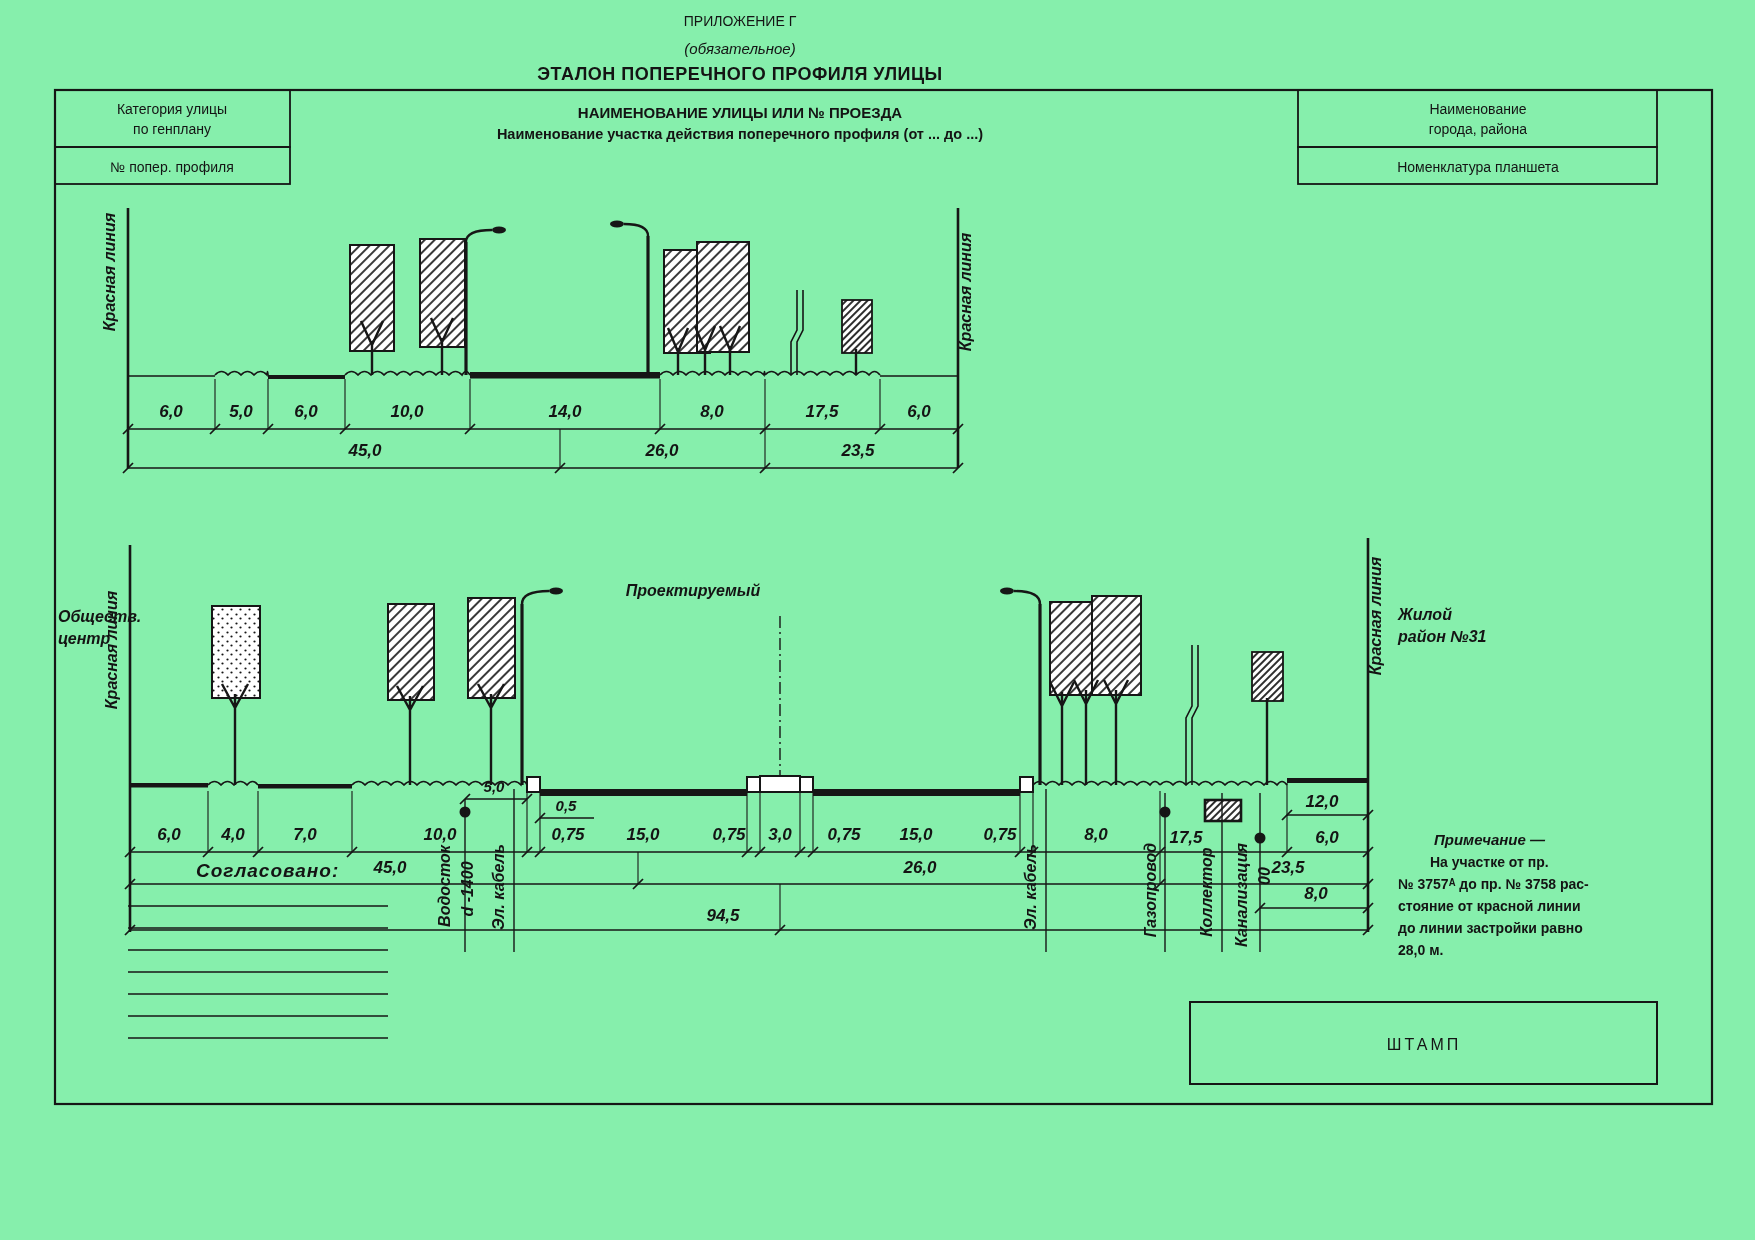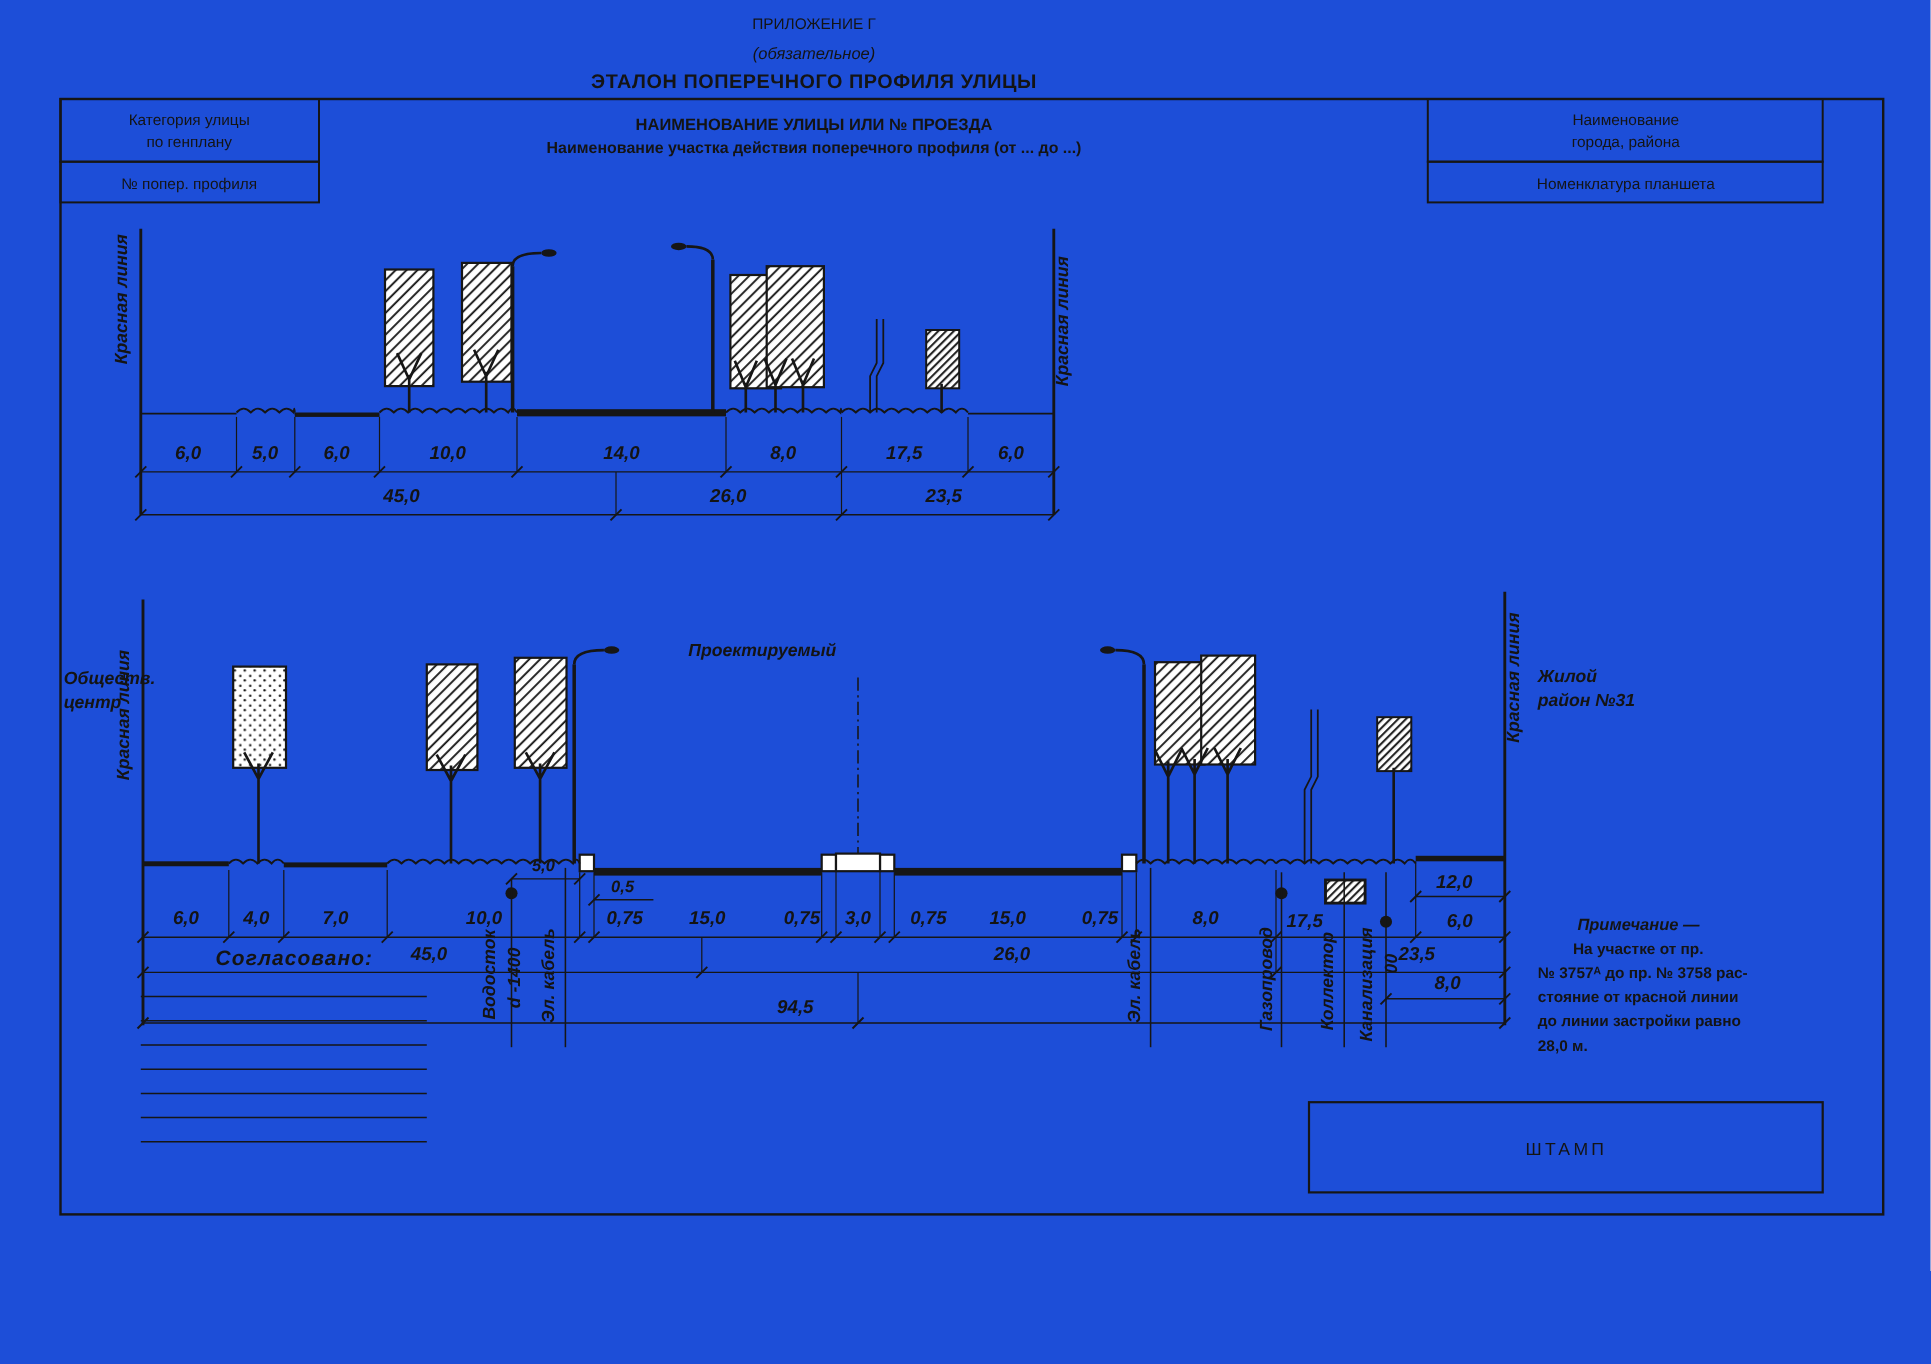--- a/index.html
+++ b/index.html
@@ -1,16 +1,16 @@
 <!DOCTYPE html>
 <html><head>
 <meta charset="utf-8">
 <style>
   html,body{margin:0;padding:0;background:#e9e9e6;}
-  .page{width:1755px;height:1240px;background:#1d4ed8;position:relative;overflow:hidden;}
+  .page{width:1755px;height:1240px;background:#86efac;position:relative;overflow:hidden;}
   svg{display:block;}
   text{fill:#141414;}
   .t14 {font:14px "Liberation Sans",sans-serif;}
   .ti15{font:italic 15px "Liberation Sans",sans-serif;}
   .tb18{font:bold 18px "Liberation Sans",sans-serif;letter-spacing:.5px;}
   .tb15{font:bold 15px "Liberation Sans",sans-serif;}
   .tb145{font:bold 14.5px "Liberation Sans",sans-serif;}
   .dim {font:italic bold 17px "Liberation Sans",sans-serif;}
   .dim15{font:italic bold 15px "Liberation Sans",sans-serif;}
   .lbl {font:italic bold 16px "Liberation Sans",sans-serif;}

